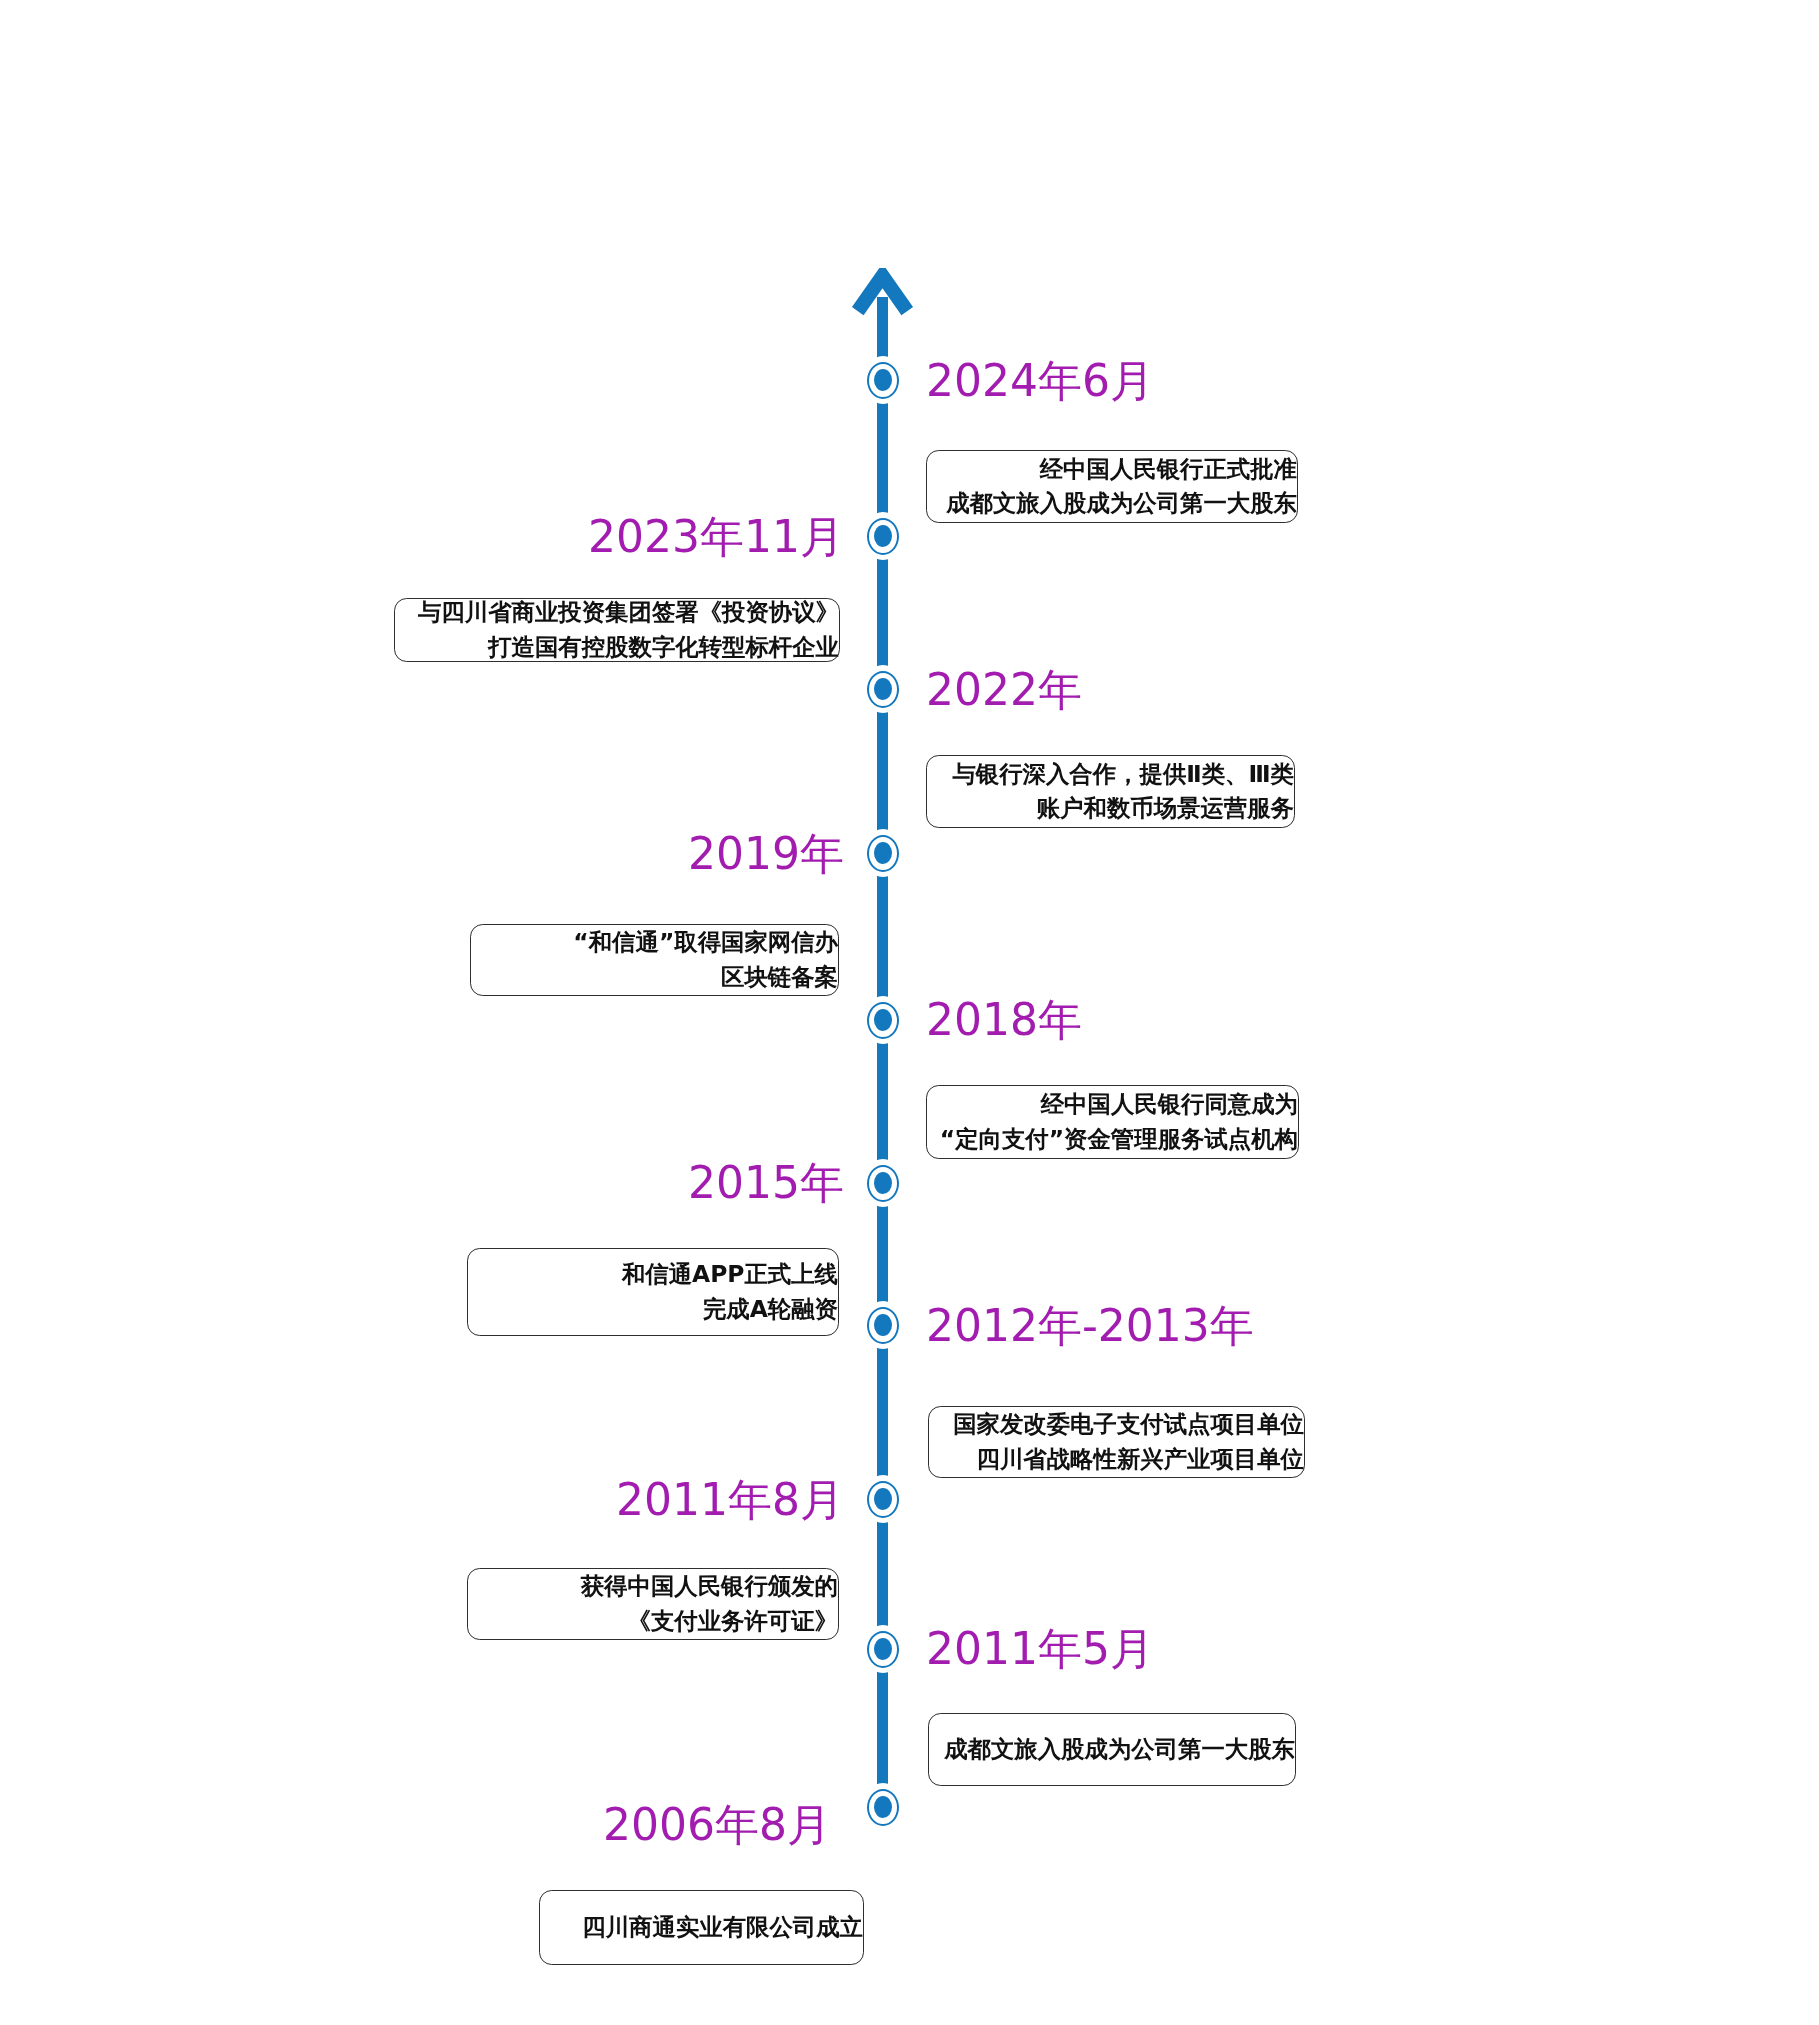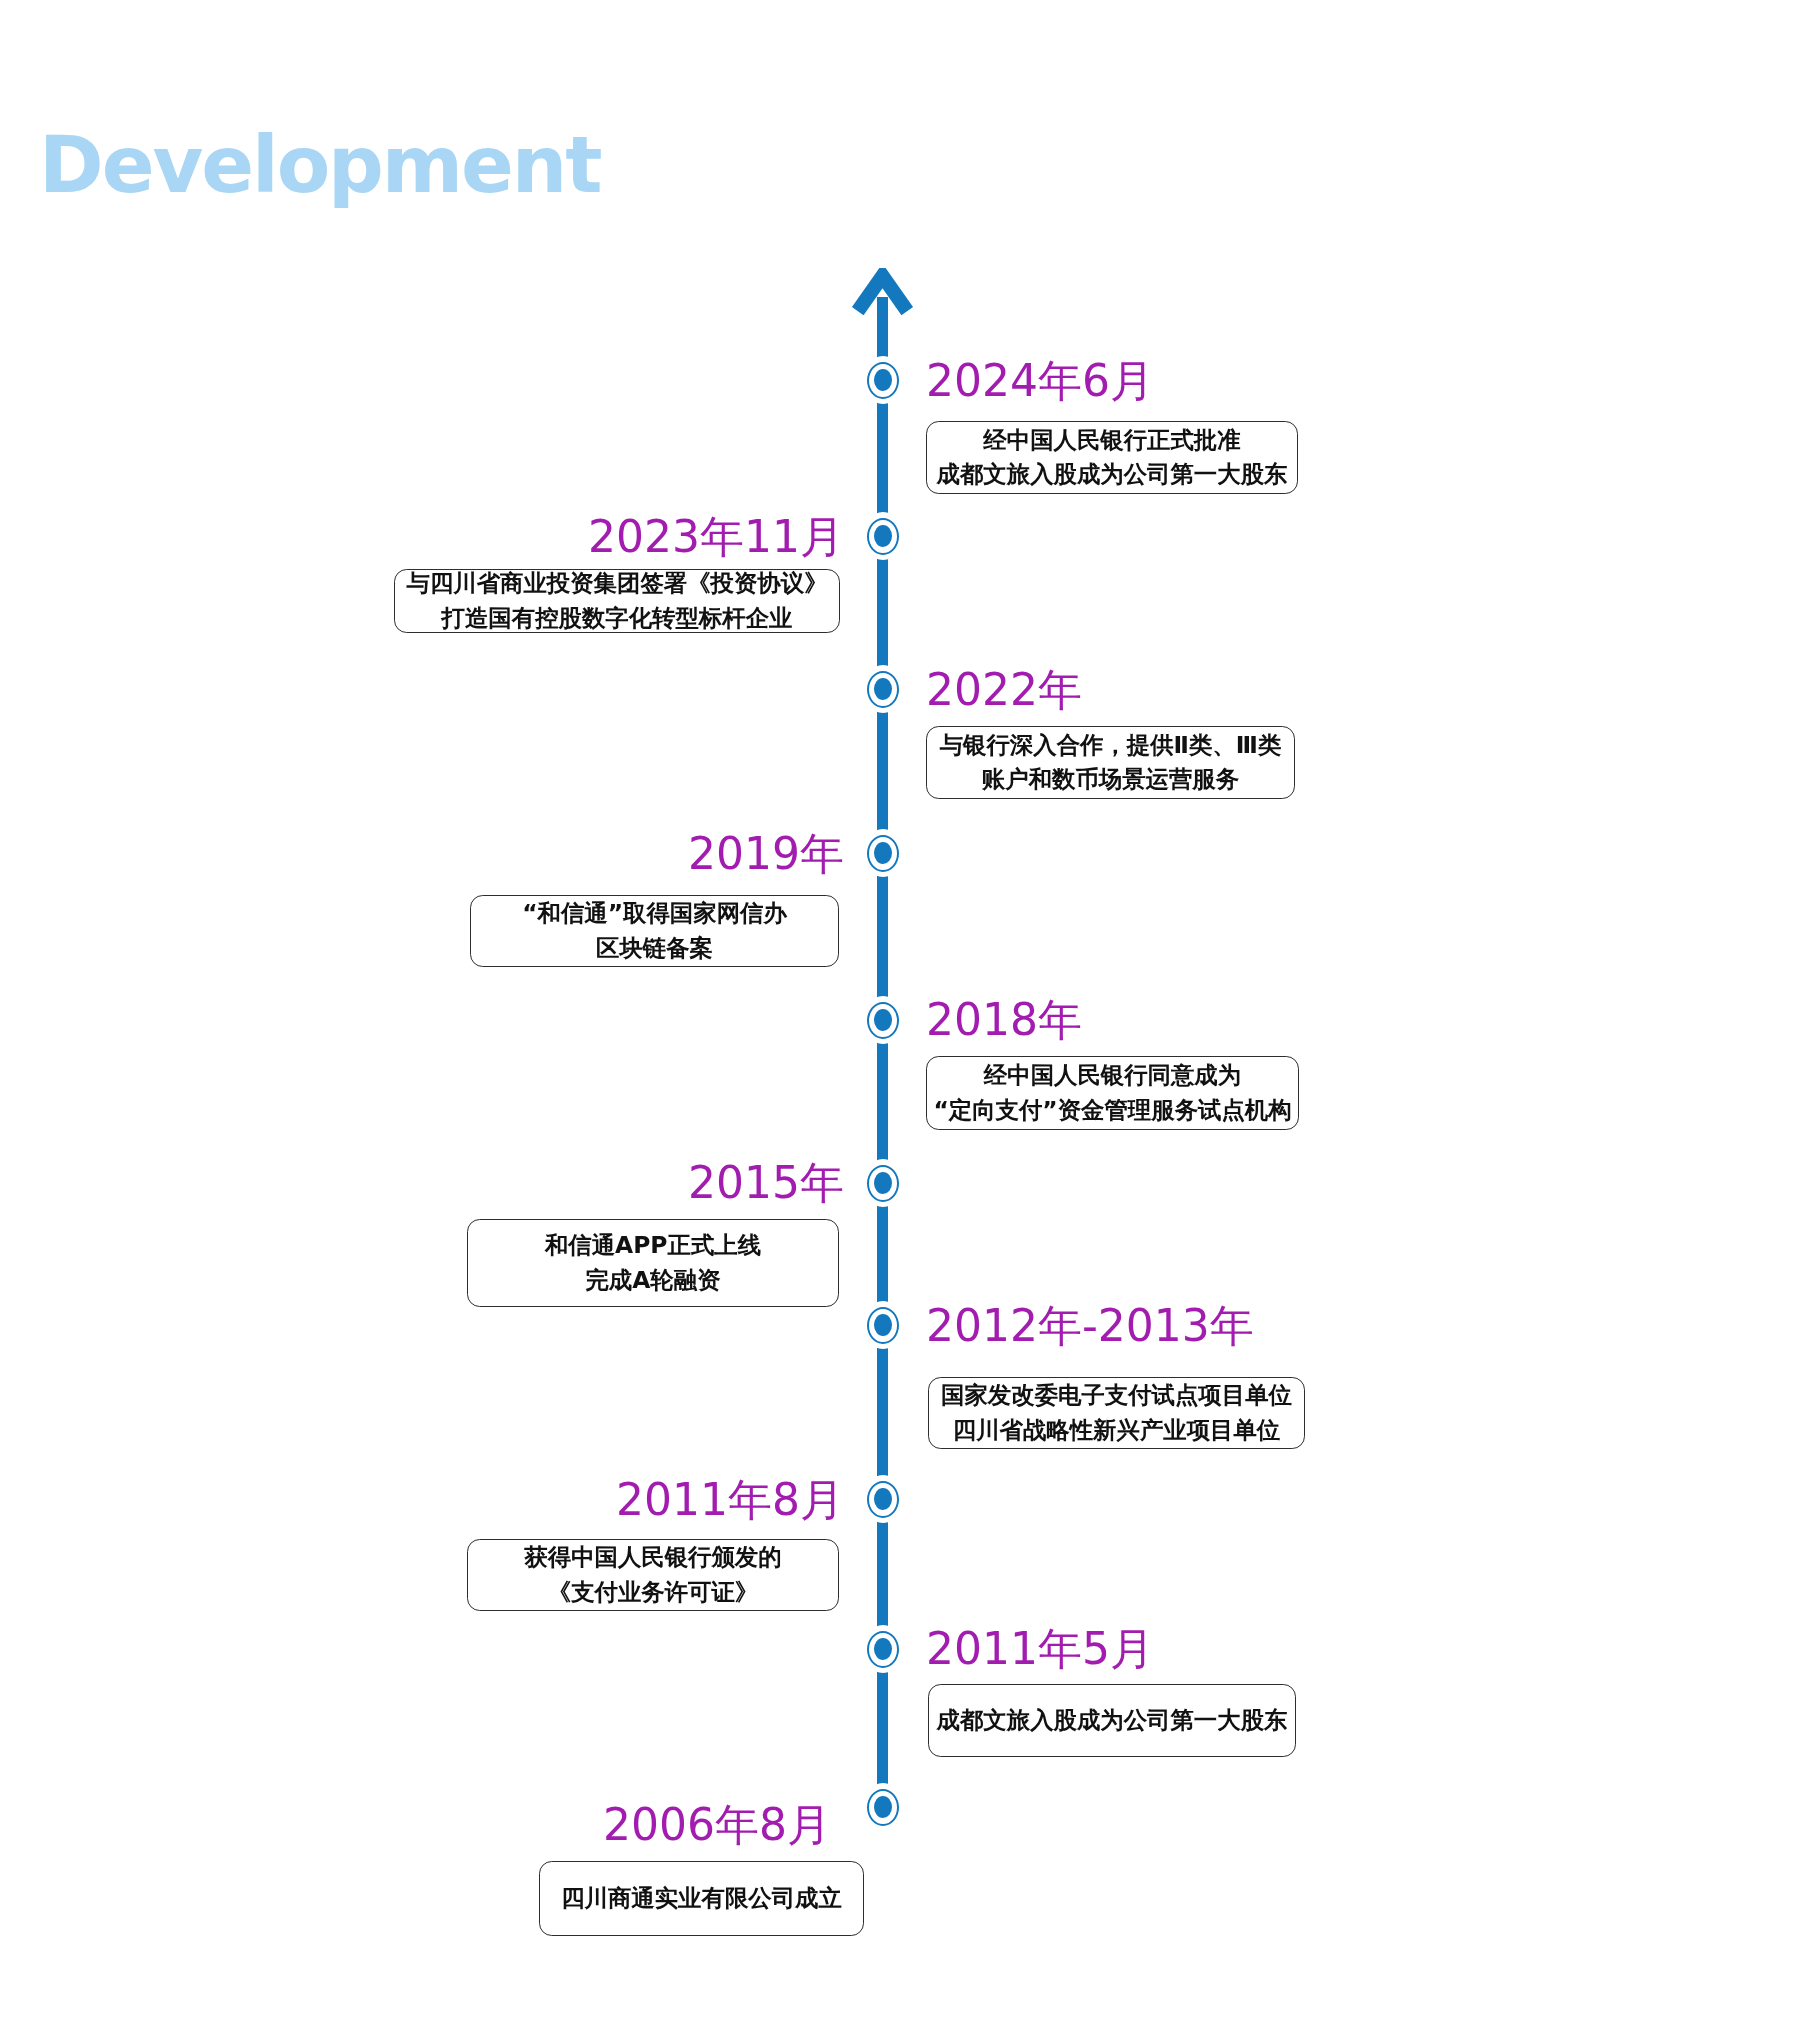--- a/index.html
+++ b/index.html
@@ -48,34 +48,33 @@
   
   .date{
     position:absolute;
     font-size:44px;font-weight:normal;color:#a21caf;
     line-height:47px;white-space:nowrap;z-index:4;
   }
   
   .box{
     position:absolute;box-sizing:border-box;
     background:#ffffff;border:1.6px solid #2e2e2e;border-radius:12.7px;
-    display:flex;flex-direction:column;justify-content:center;align-items:center;
-    gap:7.4px;z-index:4;
+    display:flex;flex-direction:column;justify-content:center;align-items:flex-end;
+    gap:7.4px;z-index:4;margin-top:29px;
   }
   .box-line{
     font-size:23.4px;font-weight:bold;color:#111111;
     line-height:1.15;white-space:nowrap;text-align:center;
   }
 </style>
 </head>
 <body>
 
 <div id="stage">
 
-  <div class="page-subtitle">Development</div>
 
   <div class="spine"></div>
   <svg class="arrowhead" viewBox="0 0 130 95">
     <path d="M 18 82 L 65 15 L 112 82" fill="none" stroke="#1478be" stroke-width="27" stroke-linejoin="miter" stroke-linecap="butt"></path>
   </svg>
 
   <div>
     <div class="dot-halo" style="top:356px">
         <div class="dot-ring">
           <div class="dot-core"></div>

